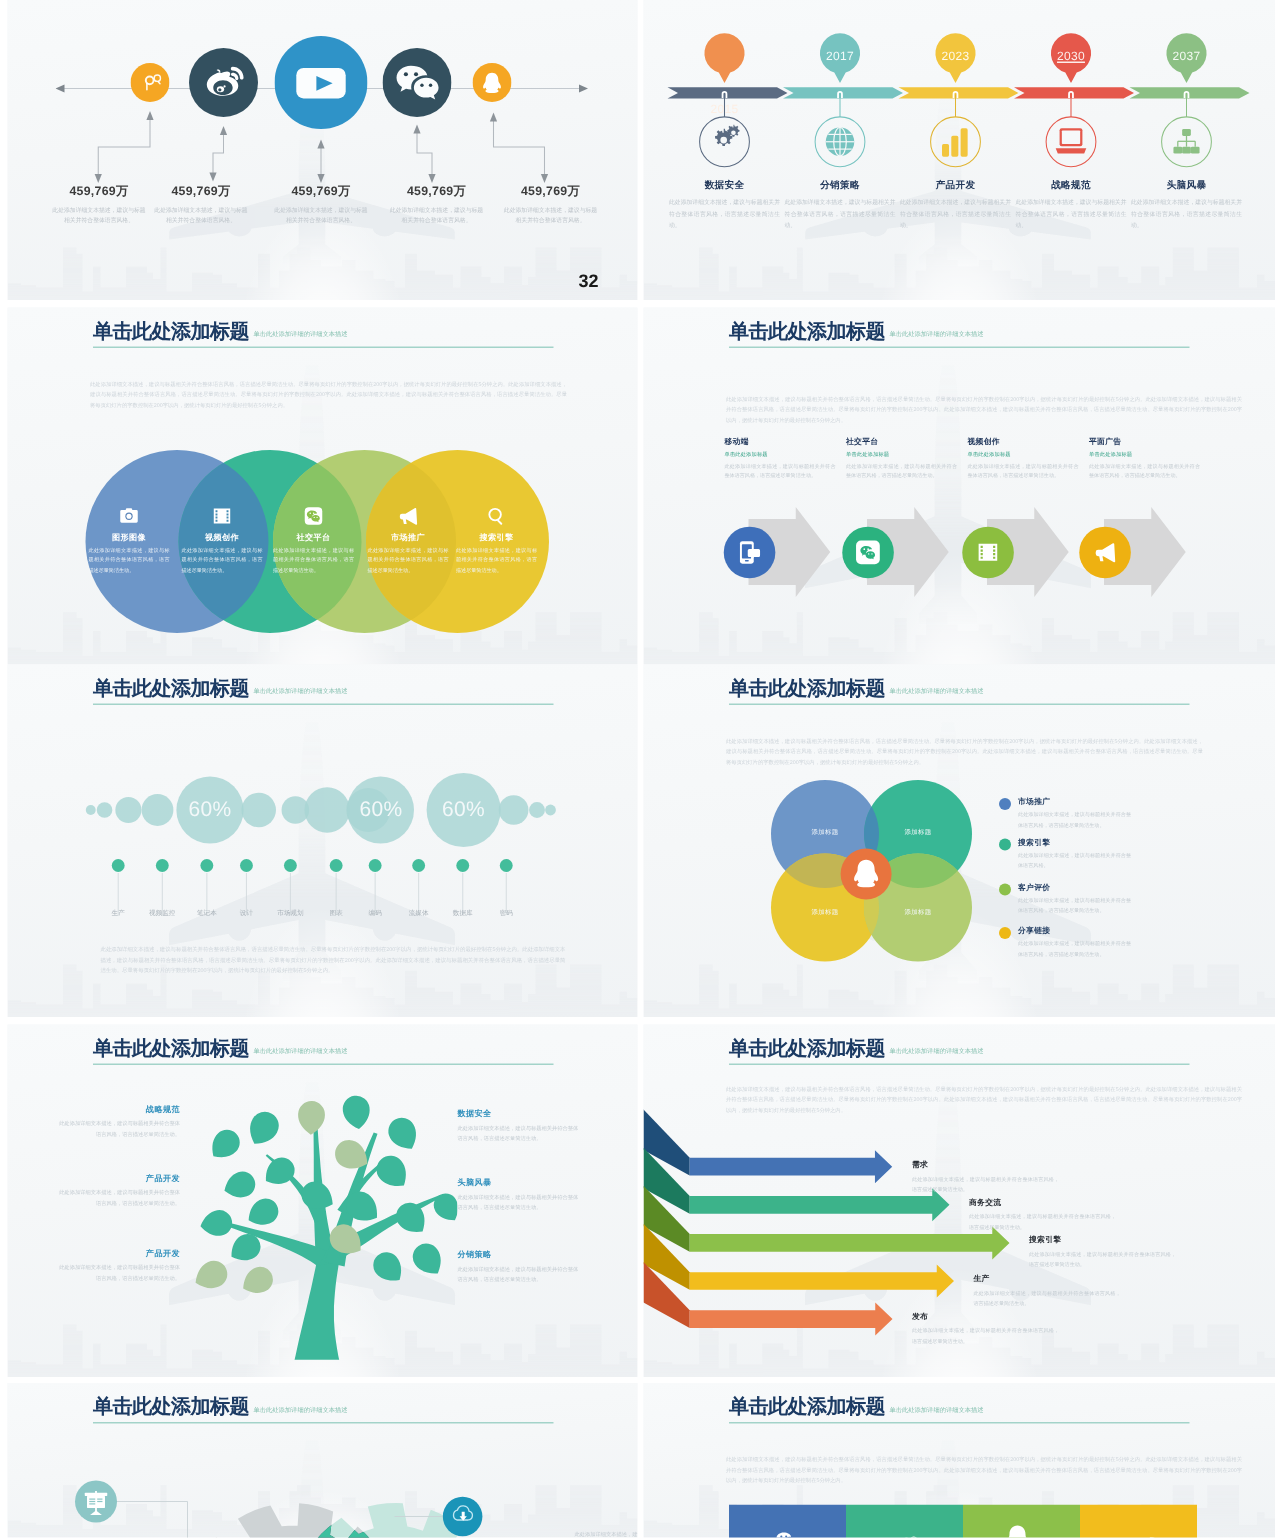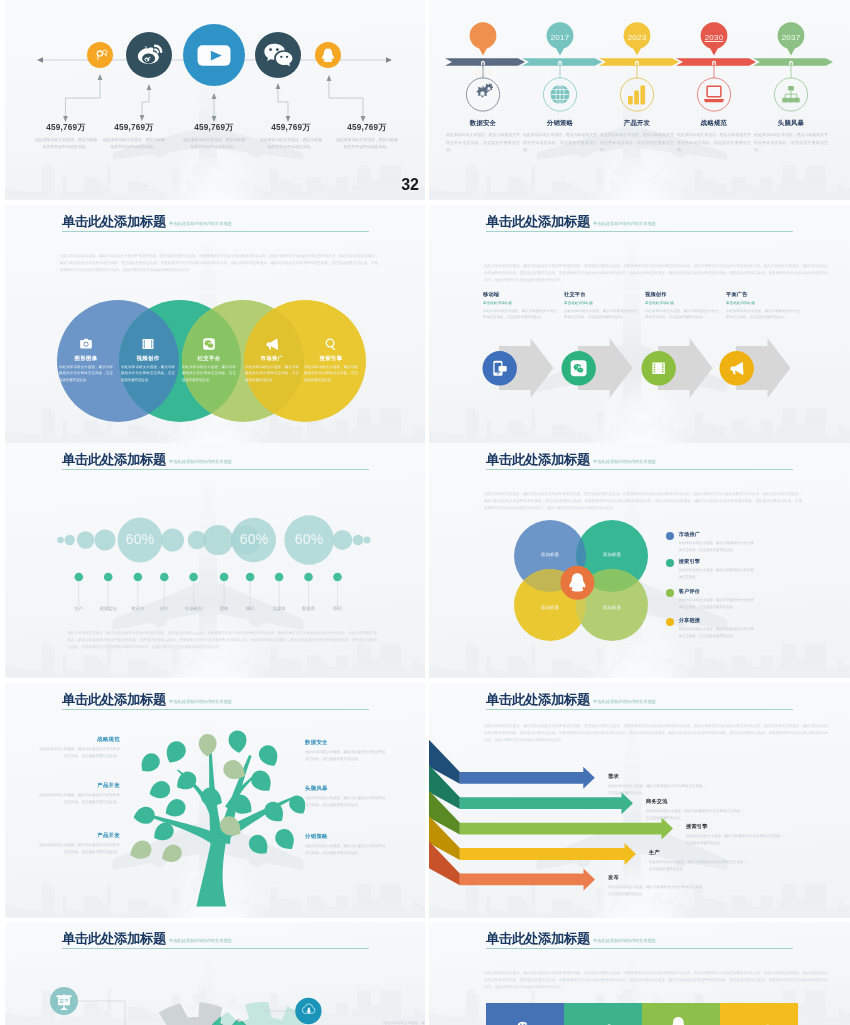--- a/index.html
+++ b/index.html
@@ -39,21 +39,21 @@
   .s1 .n5{left:310px;top:42px;width:26px;height:26px;}
   .s1conn{position:absolute;left:-5px;top:0;width:420px;height:200px;}
   .s1lbl{position:absolute;text-align:center;}
   .s1lbl .v{font-size:8.2px;color:#3b3b3b;font-weight:600;letter-spacing:.2px;white-space:nowrap;}
   .s1lbl .d{font-size:3.9px;color:#bcc3c9;line-height:1.8;margin-top:3px;}
   .s1 .l1{left:28px;top:122px;width:66px;}
   .s1 .l2{left:96px;top:122px;width:66px;}
   .s1 .l3{left:176px;top:122px;width:66px;}
   .s1 .l4{left:253px;top:122px;width:66px;}
   .s1 .l5{left:329px;top:122px;width:66px;}
-  .s1 .num{right:6px;bottom:6px;font-size:16px;}
+  .s1 .num{right:26px;bottom:6px;font-size:12px;}
 
   
   .s2{left:429px;top:0;width:421px;height:200px;}
   .s2svg{position:absolute;left:0;top:0;width:420px;height:160px;}
   .s2yr{position:absolute;width:40px;text-align:center;font-size:8px;color:#fdeee3;letter-spacing:.2px;}
   .s2 .y1{left:34px;top:33px;margin-top:35px;} .s2 .y2{left:111px;top:33px;color:#f2fbfa;}
   .s2 .y3{left:188px;top:33px;color:#fffaea;} .s2 .y4{left:265px;top:33px;color:#fdeeec;text-decoration:underline;}
   .s2 .y5{left:342px;top:33px;color:#f4faf3;}
   .s2txt{position:absolute;width:78px;text-align:center;}
   .s2txt .h{font-size:6.4px;font-weight:bold;color:#23395b;letter-spacing:.2px;}

